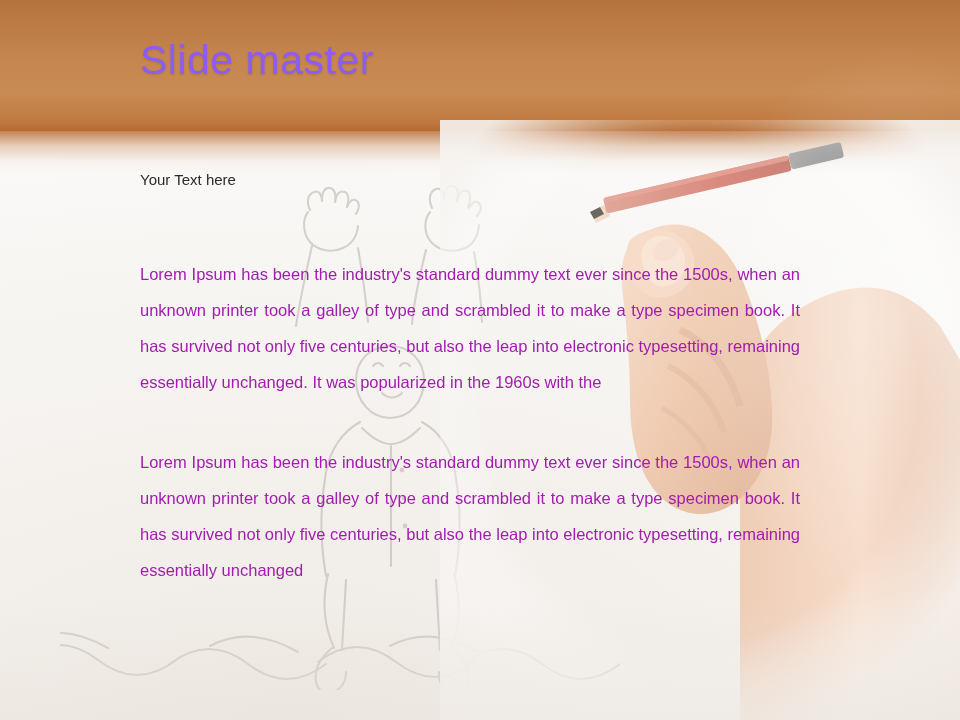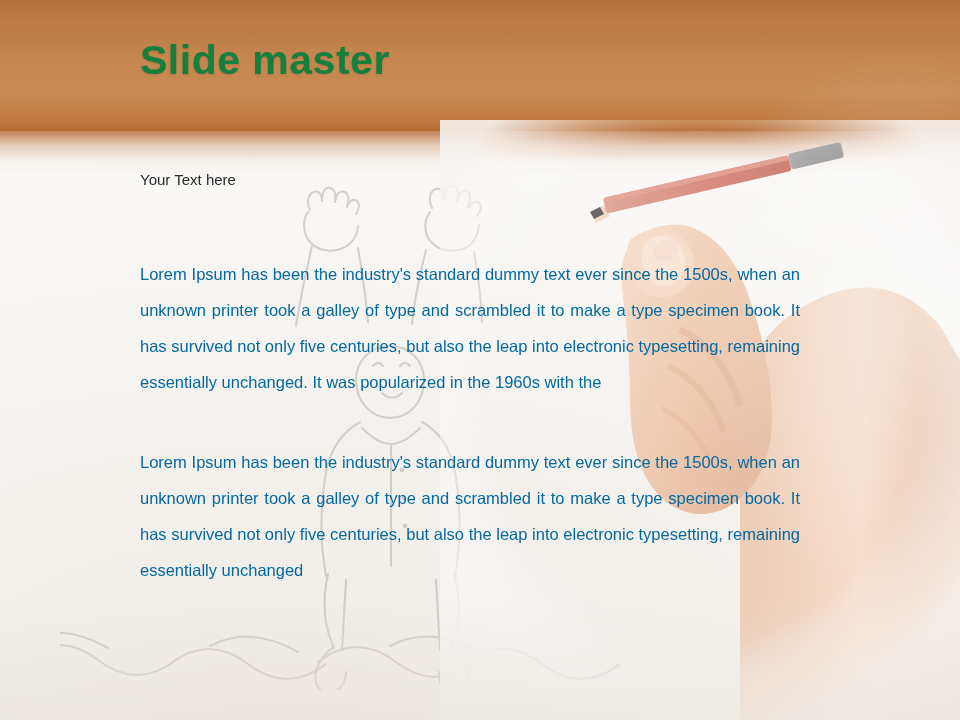--- a/index.html
+++ b/index.html
@@ -46,22 +46,22 @@
     width: 960px;
     height: 42px;
     background: linear-gradient(180deg, rgba(186,110,57,0.85) 0%, rgba(205,150,110,0.45) 35%, rgba(228,200,180,0.18) 70%, rgba(243,239,235,0) 100%);
   }
 
   .title {
     position: absolute;
     left: 140px;
     top: 38px;
     font-size: 41px;
-    font-weight: 700;
-    color: #15803d;
+    font-weight: 400;
+    color: #8b5cf6;
     letter-spacing: 0.5px;
     line-height: 1.1;
     text-shadow: 0 1px 2px rgba(120,60,20,0.25);
   }
 
   
   .sketch {
     position: absolute;
     left: 60px;
     top: 150px;
@@ -90,21 +90,21 @@
     width: 660px;
   }
   .subtitle {
     font-size: 15px;
     color: #2b2b2b;
     margin: 0 0 66px 0;
     line-height: 1.3;
   }
   .para {
     font-size: 16.5px;
-    color: #0369a1;
+    color: #a21caf;
     line-height: 36px;
     text-align: justify;
     text-justify: inter-word;
     margin: 0 0 44px 0;
     width: 660px;
   }
   .para:last-child { margin-bottom: 0; }
   .para.no-justify-last { text-align-last: left; }
 
   

